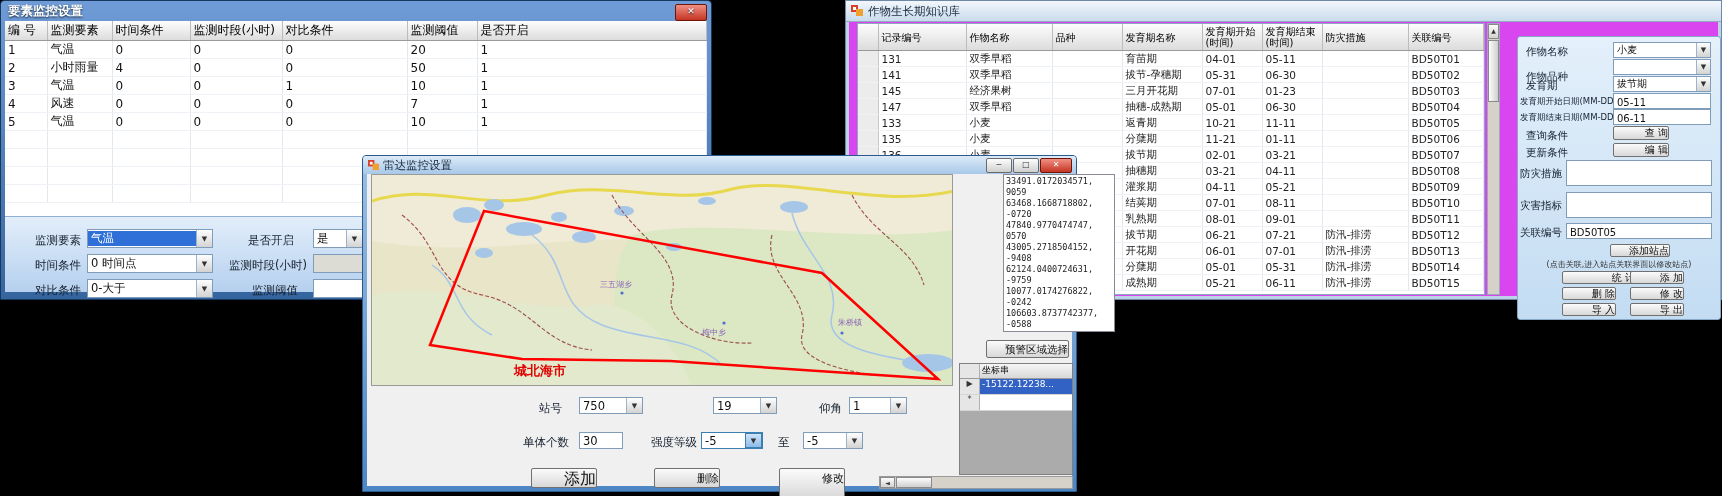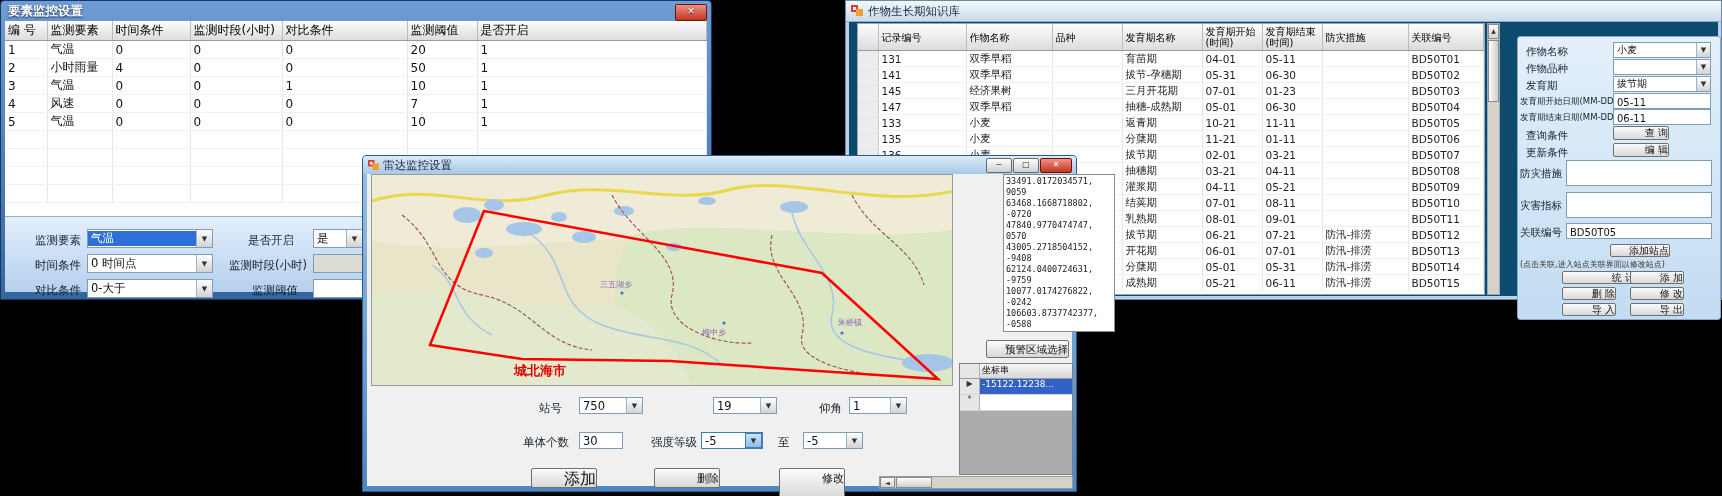--- a/index.html
+++ b/index.html
@@ -20,21 +20,21 @@
     background:linear-gradient(#9cc0e4,#4d86c4);border:1px solid #2a5a8c;border-radius:4px 4px 0 0;}
   #win-radar .titlebar{height:18px;display:flex;align-items:center;gap:4px;padding-left:5px;
     background:linear-gradient(#dcebf8,#a8c8e8);border-radius:3px 3px 0 0;
     font-size:11.5px;color:#15263a;}
   #win-radar .client{position:absolute;left:4px;right:4px;top:18px;bottom:5px;background:#f0f0f0;}
 
   #win-crop{left:845px;top:0;width:877px;height:300px;z-index:1;background:#bdd2e8;
     border:1px solid #6d87a5;}
   #win-crop .titlebar{height:20px;display:flex;align-items:center;gap:5px;padding-left:5px;
     background:linear-gradient(#f2f7fc,#c9dbec);font-size:11.5px;color:#1c2c40;border-bottom:1px solid #93aac4;}
-  #win-crop .client{position:absolute;left:3px;right:3px;top:21px;bottom:3px;background:#0c4a6e;}
+  #win-crop .client{position:absolute;left:3px;right:3px;top:21px;bottom:3px;background:#d946ef;}
 
   .caption-btns{position:absolute;right:4px;top:3px;display:flex;gap:1px;}
   .cap-btn{width:24px;height:13px;border:1px solid #6b6b6b;border-radius:2px;font-size:8px;
     line-height:11px;text-align:center;color:#333;background:linear-gradient(#fdfdfd,#cfcfcf);}
   .cap-btn.close{background:linear-gradient(#f09084,#c53522);color:#fff;border-color:#6e1408;width:30px;}
   #win-element .cap-btn.close{width:30px;height:15px;font-size:9px;line-height:13px;}
 
   .win-icon{width:12px;height:12px;display:inline-block;}
 
   
@@ -458,21 +458,21 @@
       <div class="arrow">▲</div>
       <div class="thumb"></div>
     </div>
 
     <div id="crop-panel">
       <div class="abs lbl" style="left:8px;top:8px;">作物名称</div>
       <div class="abs combo" style="left:95px;top:5px;width:98px;">
         <span class="val">小麦</span>
         <span class="dd">▼</span>
       </div>
-      <div class="abs lbl" style="left:8px;top:25px;">作物品种</div>
+      <div class="abs lbl" style="left:8px;top:33px;">作物品种</div>
       <div class="abs combo" style="left:95px;top:22px;width:98px;">
         <span class="val"></span>
         <span class="dd">▼</span>
       </div>
       <div class="abs lbl" style="left:8px;top:42px;">发育期</div>
       <div class="abs combo" style="left:95px;top:39px;width:98px;">
         <span class="val">拔节期</span>
         <span class="dd">▼</span>
       </div>
       <div class="abs lbl small" style="left:2px;top:59px;">发育期开始日期(MM-DD)</div>
@@ -486,21 +486,21 @@
       <div class="abs btn3d mini-btn" style="left:95px;top:106px;width:56px;height:14px;">编 辑</div>
 
       <div class="abs lbl" style="left:2px;top:130px;">防灾措施</div>
       <div class="abs tb" style="left:48px;top:123px;width:146px;height:26px;"></div>
       <div class="abs lbl" style="left:2px;top:162px;">灾害指标</div>
       <div class="abs tb" style="left:48px;top:155px;width:146px;height:26px;"></div>
       <div class="abs lbl" style="left:2px;top:189px;">关联编号</div>
       <div class="abs tb" style="left:48px;top:186px;width:146px;">BD50T05</div>
 
       <div class="abs btn3d mini-btn" style="left:92px;top:207px;width:60px;height:13px;line-height:11px;">添加站点</div>
-      <div class="abs note-txt" style="left:2px;top:222px;width:198px;">(点击关联,进入站点关联界面以修改站点)</div>
+      <div class="abs note-txt" style="left:2px;top:222px;width:198px;text-align:center;">(点击关联,进入站点关联界面以修改站点)</div>
 
       <div class="abs btn3d mini-btn" style="left:44px;top:234px;width:74px;height:13px;">统 计</div>
       <div class="abs btn3d mini-btn" style="left:112px;top:234px;width:54px;height:13px;">添 加</div>
       <div class="abs btn3d mini-btn" style="left:44px;top:250px;width:54px;height:13px;">删 除</div>
       <div class="abs btn3d mini-btn" style="left:112px;top:250px;width:54px;height:13px;">修 改</div>
       <div class="abs btn3d mini-btn" style="left:44px;top:266px;width:54px;height:13px;">导 入</div>
       <div class="abs btn3d mini-btn" style="left:112px;top:266px;width:54px;height:13px;">导 出</div>
     </div>
   </div>
 </div>

